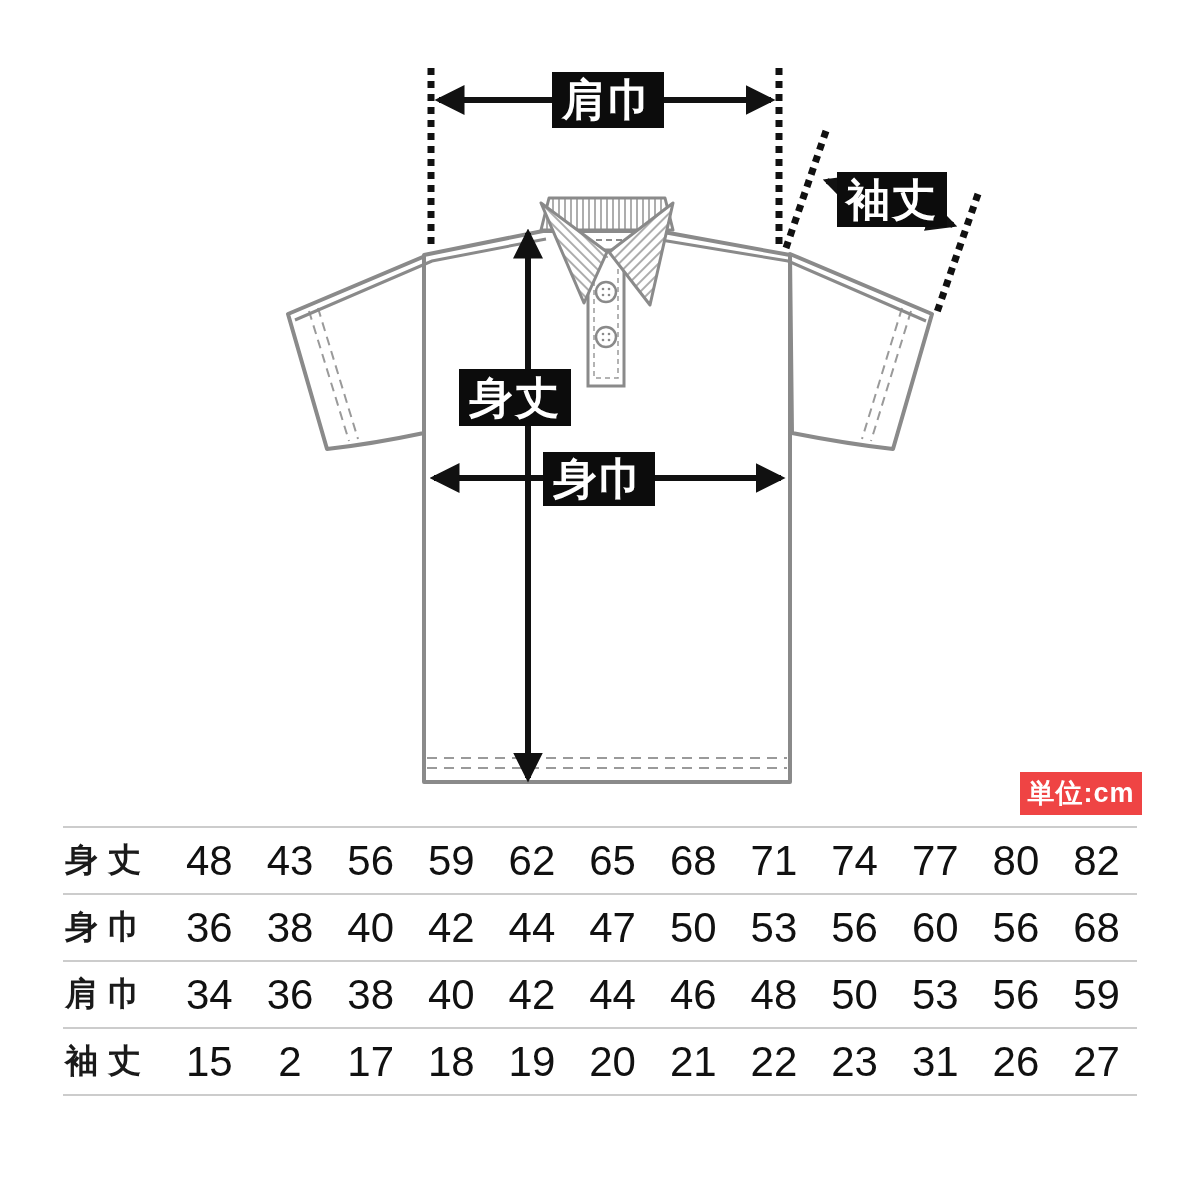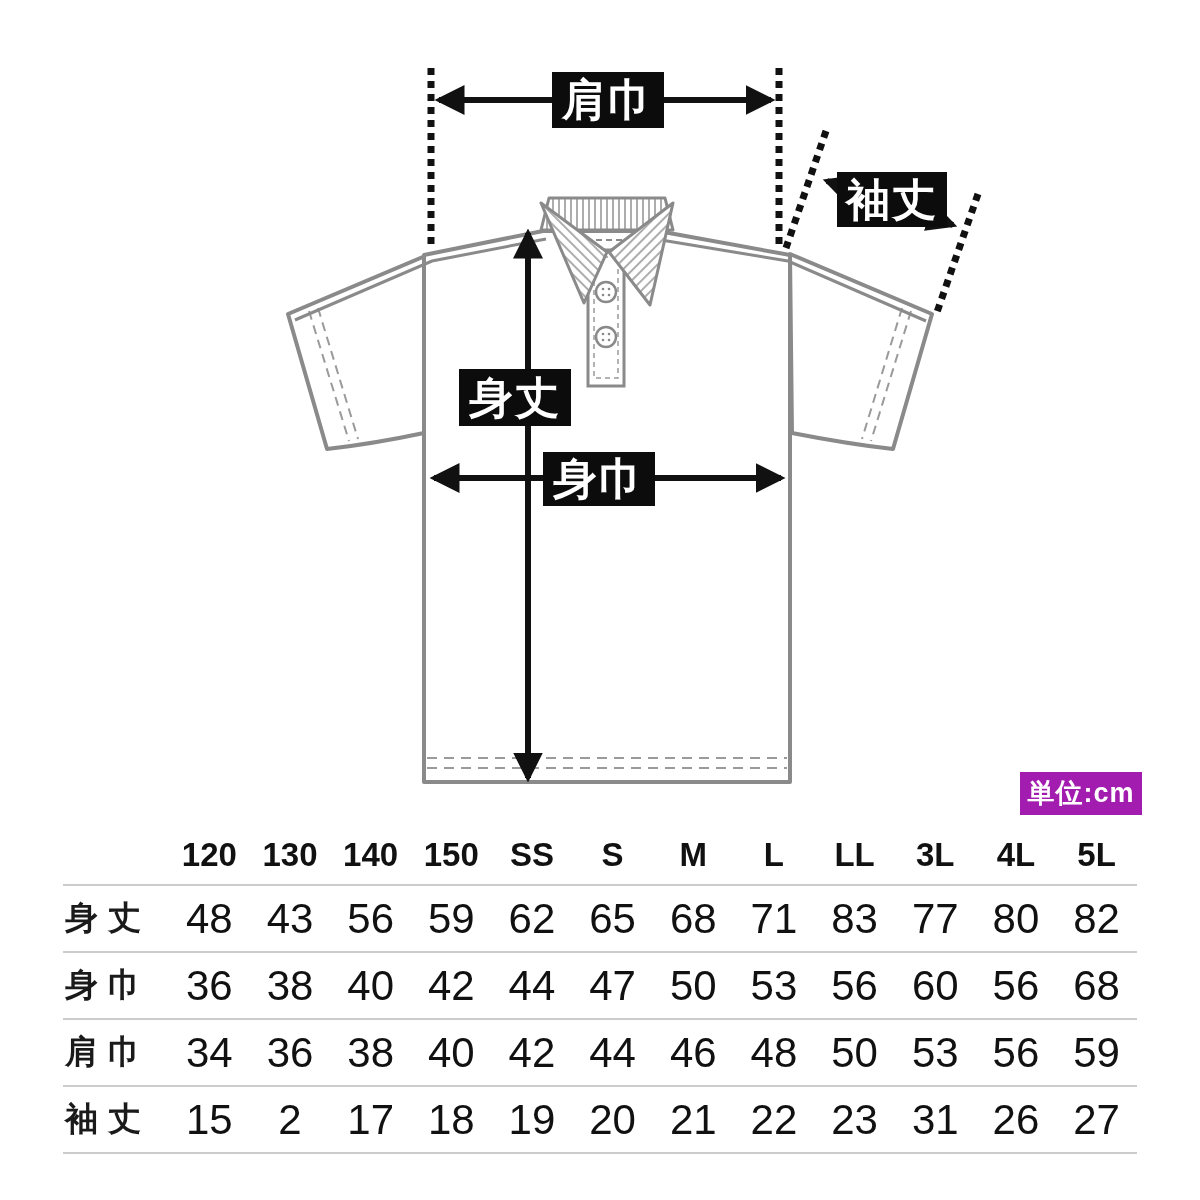--- a/index.html
+++ b/index.html
@@ -9,21 +9,21 @@
   
   .diagram{position:absolute;left:0;top:0;width:1200px;height:830px;}
   .diagram svg{position:absolute;left:0;top:0;}
 
   .dim-label{
     position:absolute;background:#0c0c0c;color:#fff;
     display:flex;align-items:center;justify-content:center;
     font-weight:bold;font-size:44px;letter-spacing:2px;line-height:1;
   }
   .unit-badge{
-    position:absolute;background:#a21caf;color:#fff;
+    position:absolute;background:#ef4444;color:#fff;
     display:flex;align-items:center;justify-content:center;
     font-weight:bold;font-size:27px;letter-spacing:1px;line-height:1;
   }
 
   
   .size-table-wrap{position:absolute;left:63px;top:826px;width:1074px;}
   table.size-table{width:100%;border-collapse:collapse;table-layout:fixed;}
   table.size-table th,table.size-table td{
     text-align:center;vertical-align:middle;padding:0;color:#111;
   }
@@ -139,46 +139,31 @@
           <col>
           <col>
           <col>
           <col>
           <col>
           <col>
           <col>
           <col>
       </colgroup>
       <tbody>
-        <tr class="header-row">
-          <th></th>
-          <th>120</th>
-          <th>130</th>
-          <th>140</th>
-          <th>150</th>
-          <th>SS</th>
-          <th>S</th>
-          <th>M</th>
-          <th>L</th>
-          <th>LL</th>
-          <th>3L</th>
-          <th>4L</th>
-          <th>5L</th>
-        </tr>
         <tr class="data-row">
           <td class="row-label">身丈</td>
           <td>48</td>
           <td>43</td>
           <td>56</td>
           <td>59</td>
           <td>62</td>
           <td>65</td>
           <td>68</td>
           <td>71</td>
-          <td>83</td>
+          <td>74</td>
           <td>77</td>
           <td>80</td>
           <td>82</td>
         </tr>
         <tr class="data-row">
           <td class="row-label">身巾</td>
           <td>36</td>
           <td>38</td>
           <td>40</td>
           <td>42</td>

